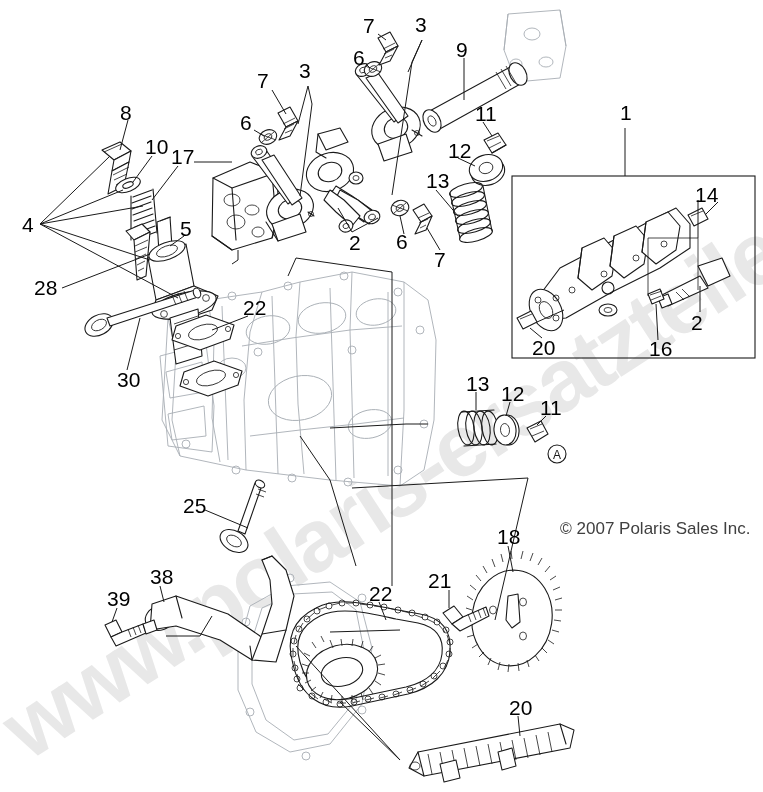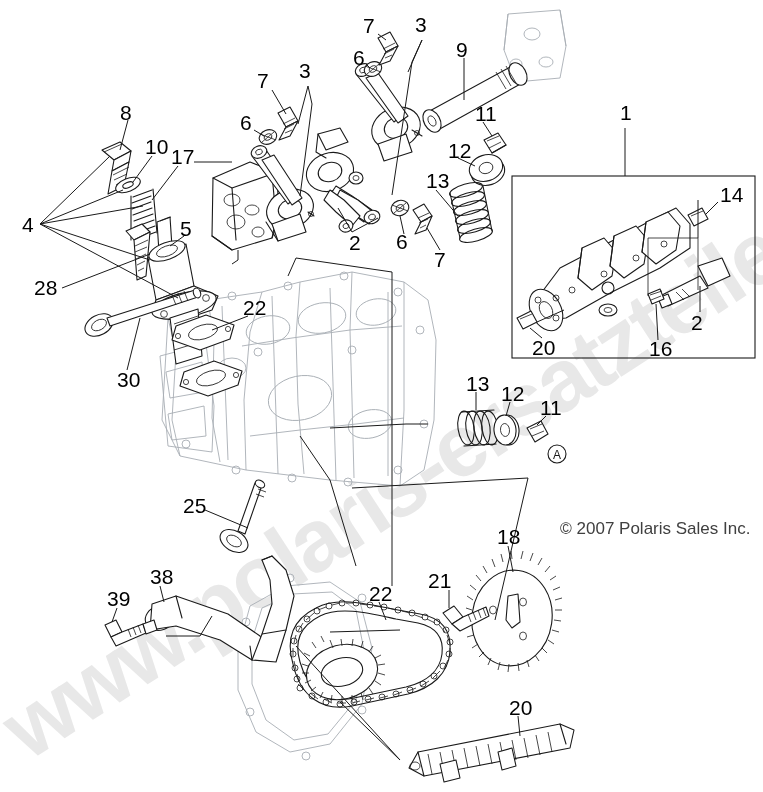--- a/index.html
+++ b/index.html
@@ -618,21 +618,21 @@
   <div class="callout" style="left:434px;top:249px">7</div>
   <div class="callout" style="left:120px;top:102px">8</div>
   <div class="callout" style="left:456px;top:39px">9</div>
   <div class="callout" style="left:145px;top:136px">10</div>
   <div class="callout" style="left:475px;top:103px">11</div>
   <div class="callout" style="left:540px;top:397px">11</div>
   <div class="callout" style="left:448px;top:140px">12</div>
   <div class="callout" style="left:501px;top:383px">12</div>
   <div class="callout" style="left:426px;top:170px">13</div>
   <div class="callout" style="left:466px;top:373px">13</div>
-  <div class="callout" style="left:720px;top:184px">14</div>
+  <div class="callout" style="left:695px;top:184px">14</div>
   <div class="callout" style="left:691px;top:312px">2</div>
   <div class="callout" style="left:649px;top:338px">16</div>
   <div class="callout" style="left:171px;top:146px">17</div>
   <div class="callout" style="left:532px;top:337px">20</div>
   <div class="callout" style="left:497px;top:526px">18</div>
   <div class="callout" style="left:509px;top:697px">20</div>
   <div class="callout" style="left:428px;top:570px">21</div>
   <div class="callout" style="left:369px;top:583px">22</div>
   <div class="callout" style="left:107px;top:588px">39</div>
   <div class="callout" style="left:150px;top:566px">38</div>

